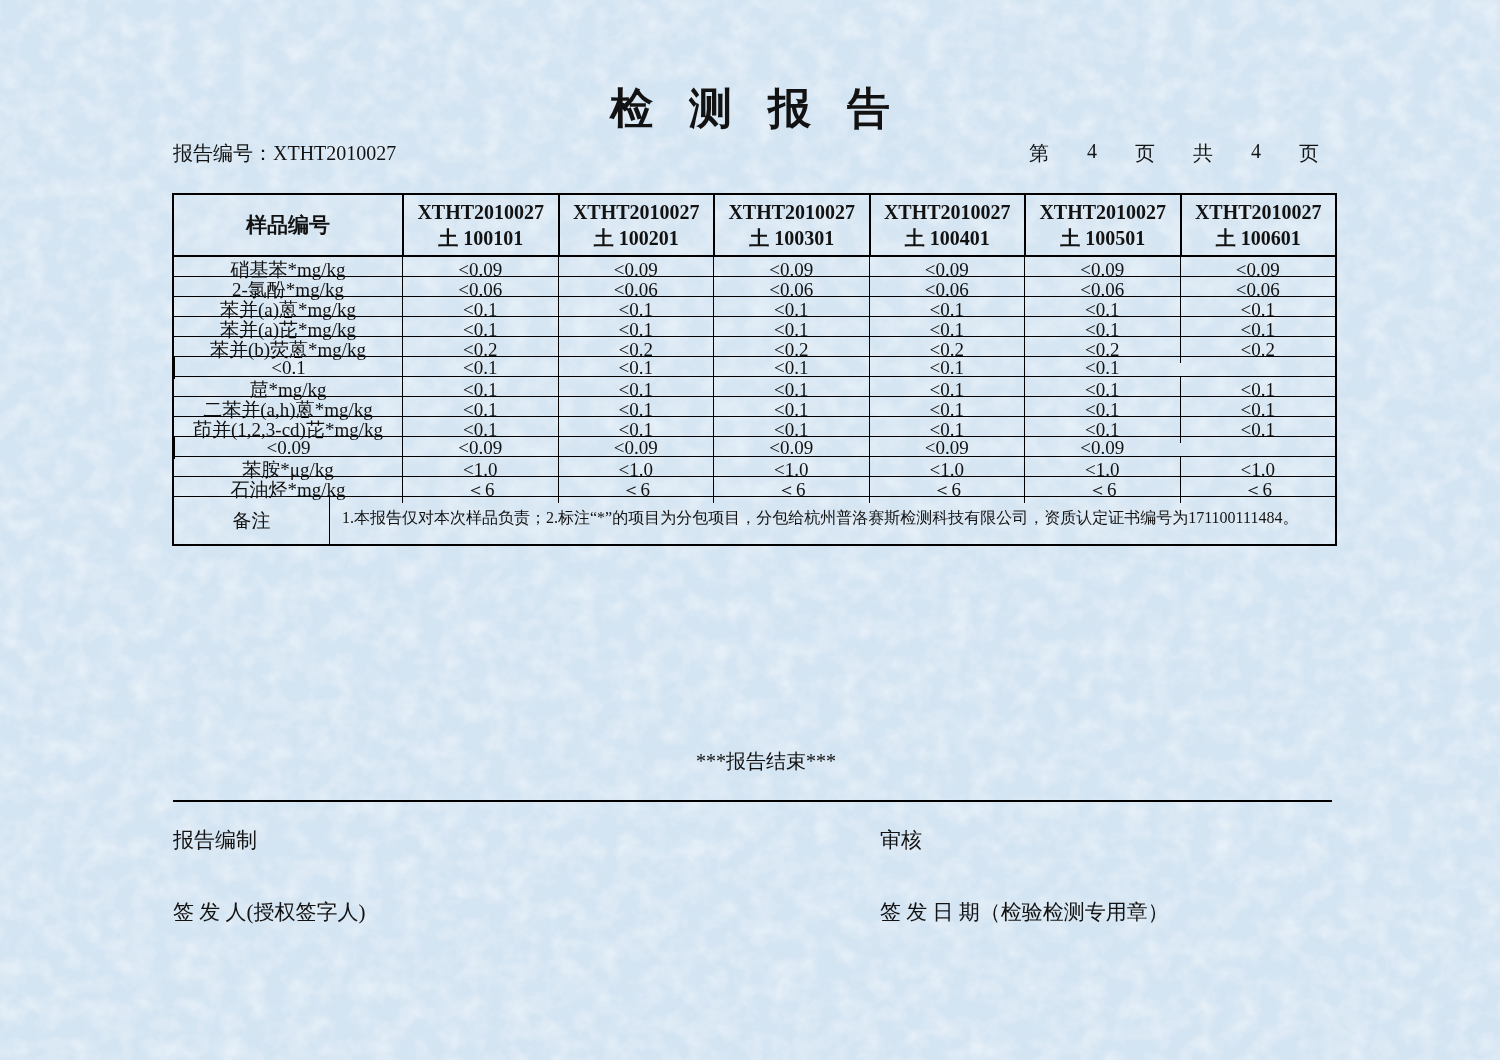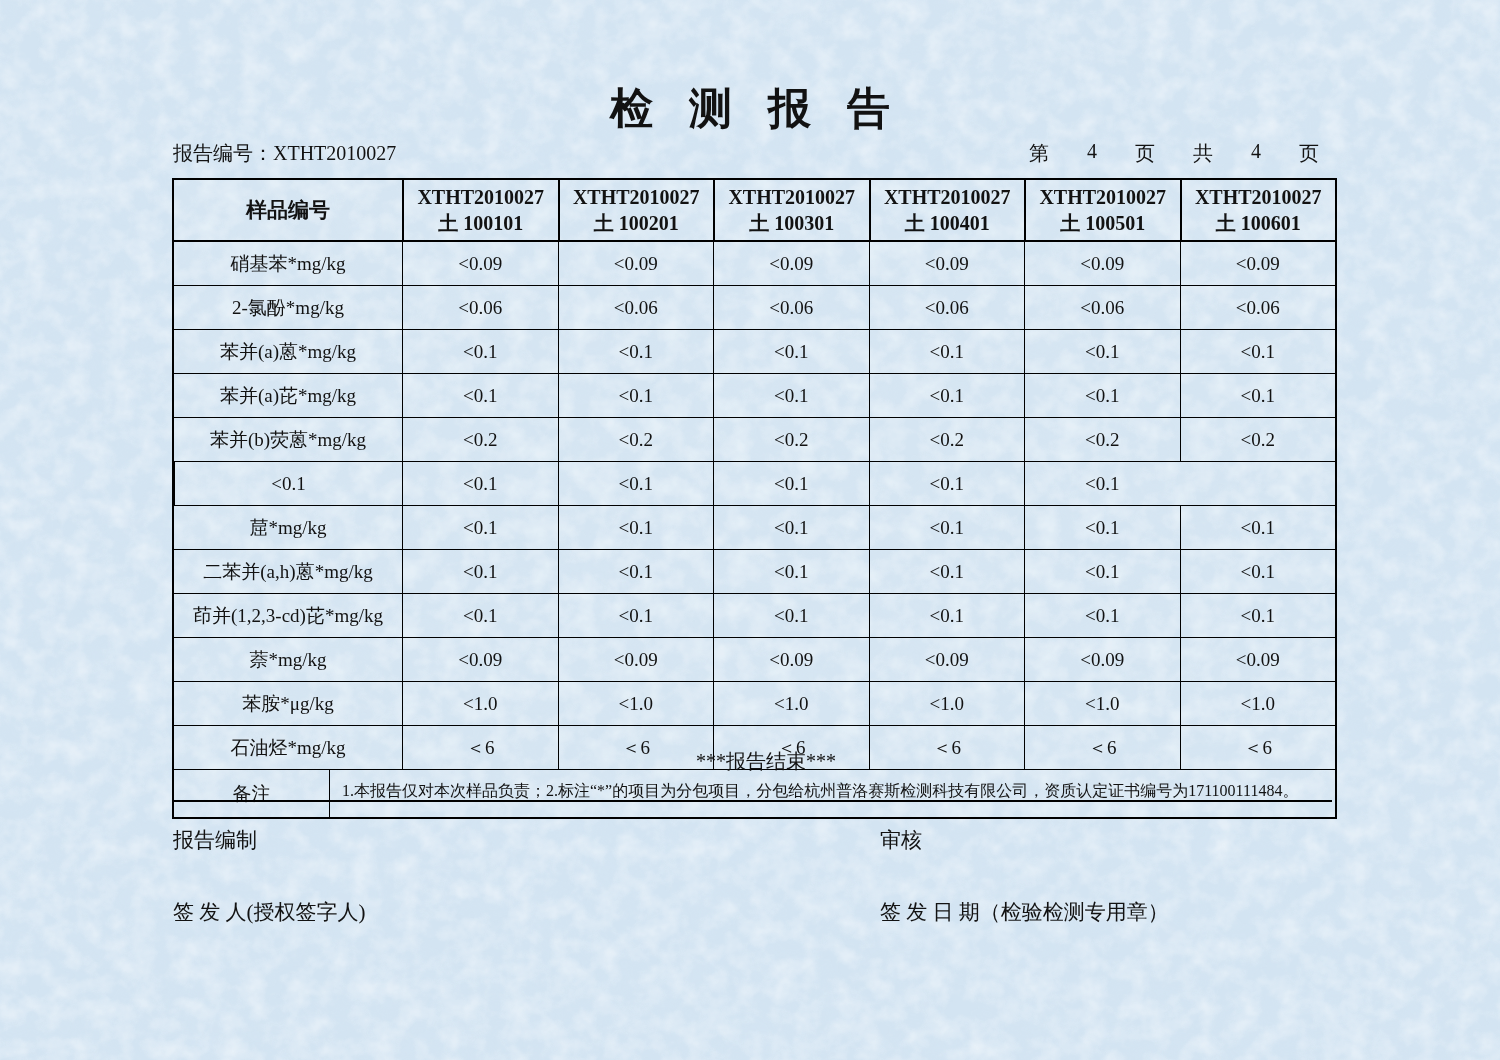--- a/index.html
+++ b/index.html
@@ -24,39 +24,39 @@
   }
 
   .meta-row {
     position:absolute; top:140px; left:173px; width:1146px;
     display:flex; justify-content:space-between; align-items:center;
     font-size:20px;
   }
   .pagination { display:flex; gap:38px; }
 
   .grid-table {
-    position:absolute; left:172px; top:178px; width:1165px;
+    position:absolute; left:172px; top:193px; width:1165px;
     border:2px solid #000;
     background:rgba(255,255,255,0.06);
   }
   .header-row {
     display:grid; grid-template-columns:228px repeat(6, 1fr);
     height:62px; border-bottom:2px solid #000;
   }
   .header-cell {
     border-left:2px solid #000;
     display:flex; flex-direction:column; align-items:center; justify-content:center;
     font-weight:bold; font-size:20px; line-height:1.3;
   }
   .header-cell:first-child { border-left:none; }
   .corner-cell { font-family:"Liberation Sans", sans-serif; font-size:21px; }
 
   .data-row {
     display:grid; grid-template-columns:228px repeat(6, 1fr);
-    height:44px; border-bottom:1.5px solid #000;
+    height:20px; border-bottom:1.5px solid #000;
   }
   .cell {
     display:flex; align-items:center; justify-content:center;
     font-size:19px;
   }
   .value-cell, .data-row .cell + .cell { border-left:1.5px solid #000; }
   .label-cell { border-left:none; }
 
   .remark-row {
     display:grid; grid-template-columns:155px 1fr;
@@ -230,21 +230,20 @@
           <div class="data-row">
             <div class="cell label-cell">茚并(1,2,3-cd)芘*mg/kg</div>
             <div class="cell value-cell">&lt;0.1</div>
             <div class="cell value-cell">&lt;0.1</div>
             <div class="cell value-cell">&lt;0.1</div>
             <div class="cell value-cell">&lt;0.1</div>
             <div class="cell value-cell">&lt;0.1</div>
             <div class="cell value-cell">&lt;0.1</div>
           </div>
           <div class="data-row">
-            <div class="cell label-cell">萘*mg/kg</div>
             <div class="cell value-cell">&lt;0.09</div>
             <div class="cell value-cell">&lt;0.09</div>
             <div class="cell value-cell">&lt;0.09</div>
             <div class="cell value-cell">&lt;0.09</div>
             <div class="cell value-cell">&lt;0.09</div>
             <div class="cell value-cell">&lt;0.09</div>
           </div>
           <div class="data-row">
             <div class="cell label-cell">苯胺*μg/kg</div>
             <div class="cell value-cell">&lt;1.0</div>

